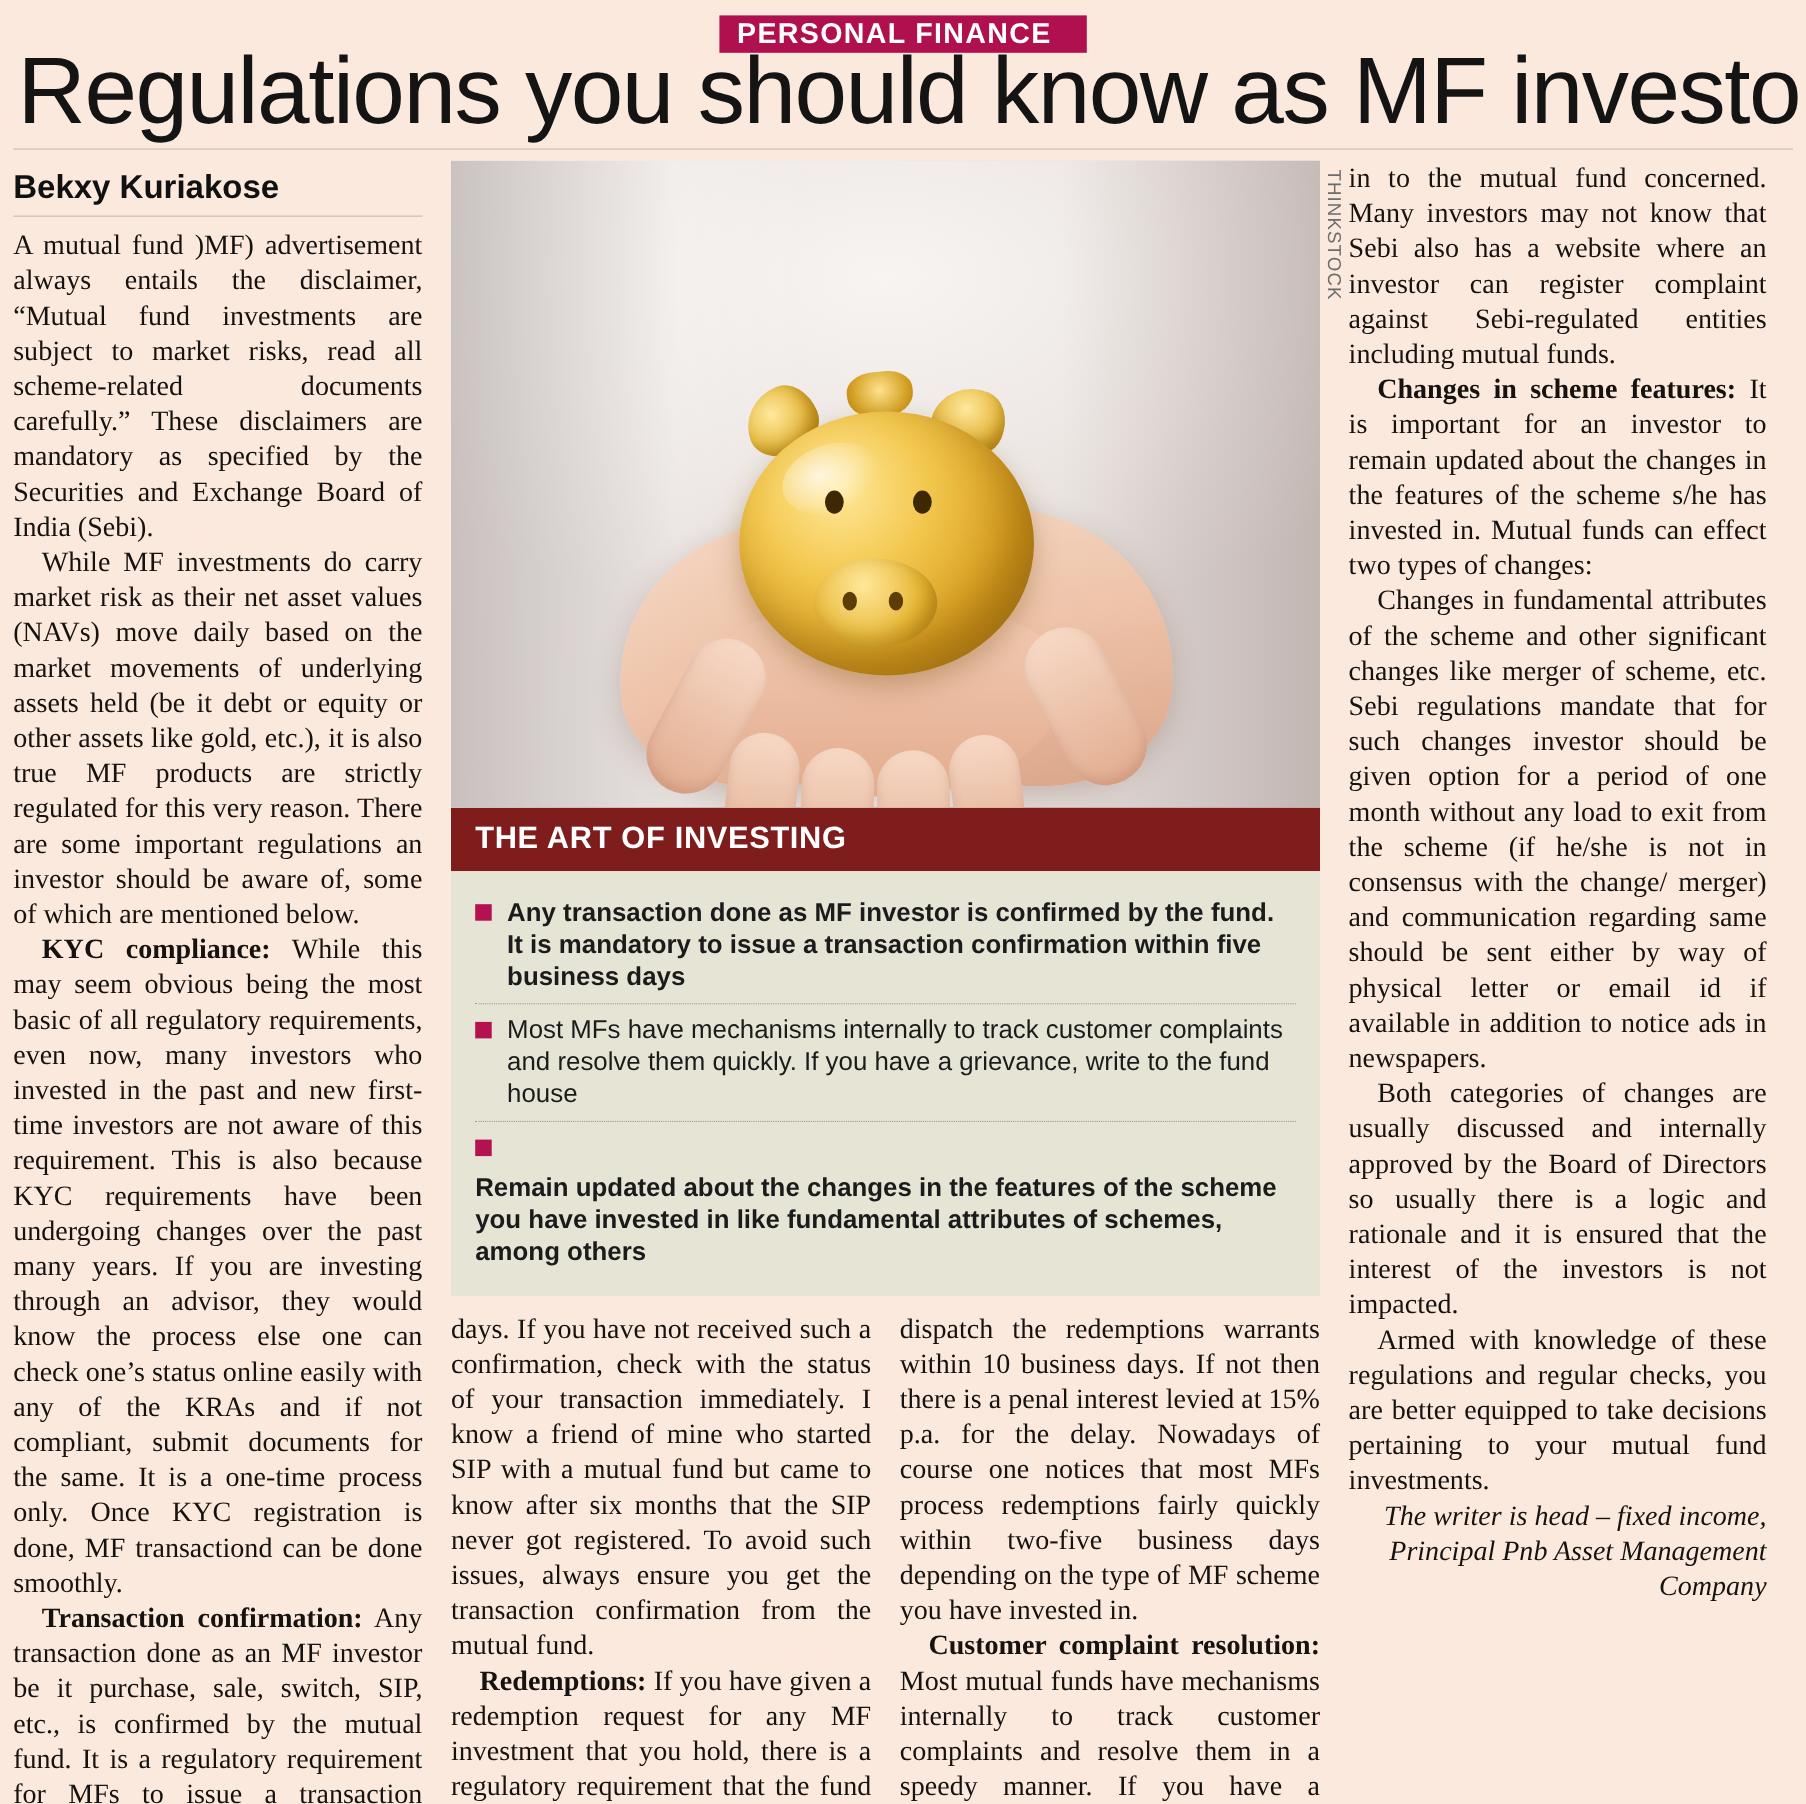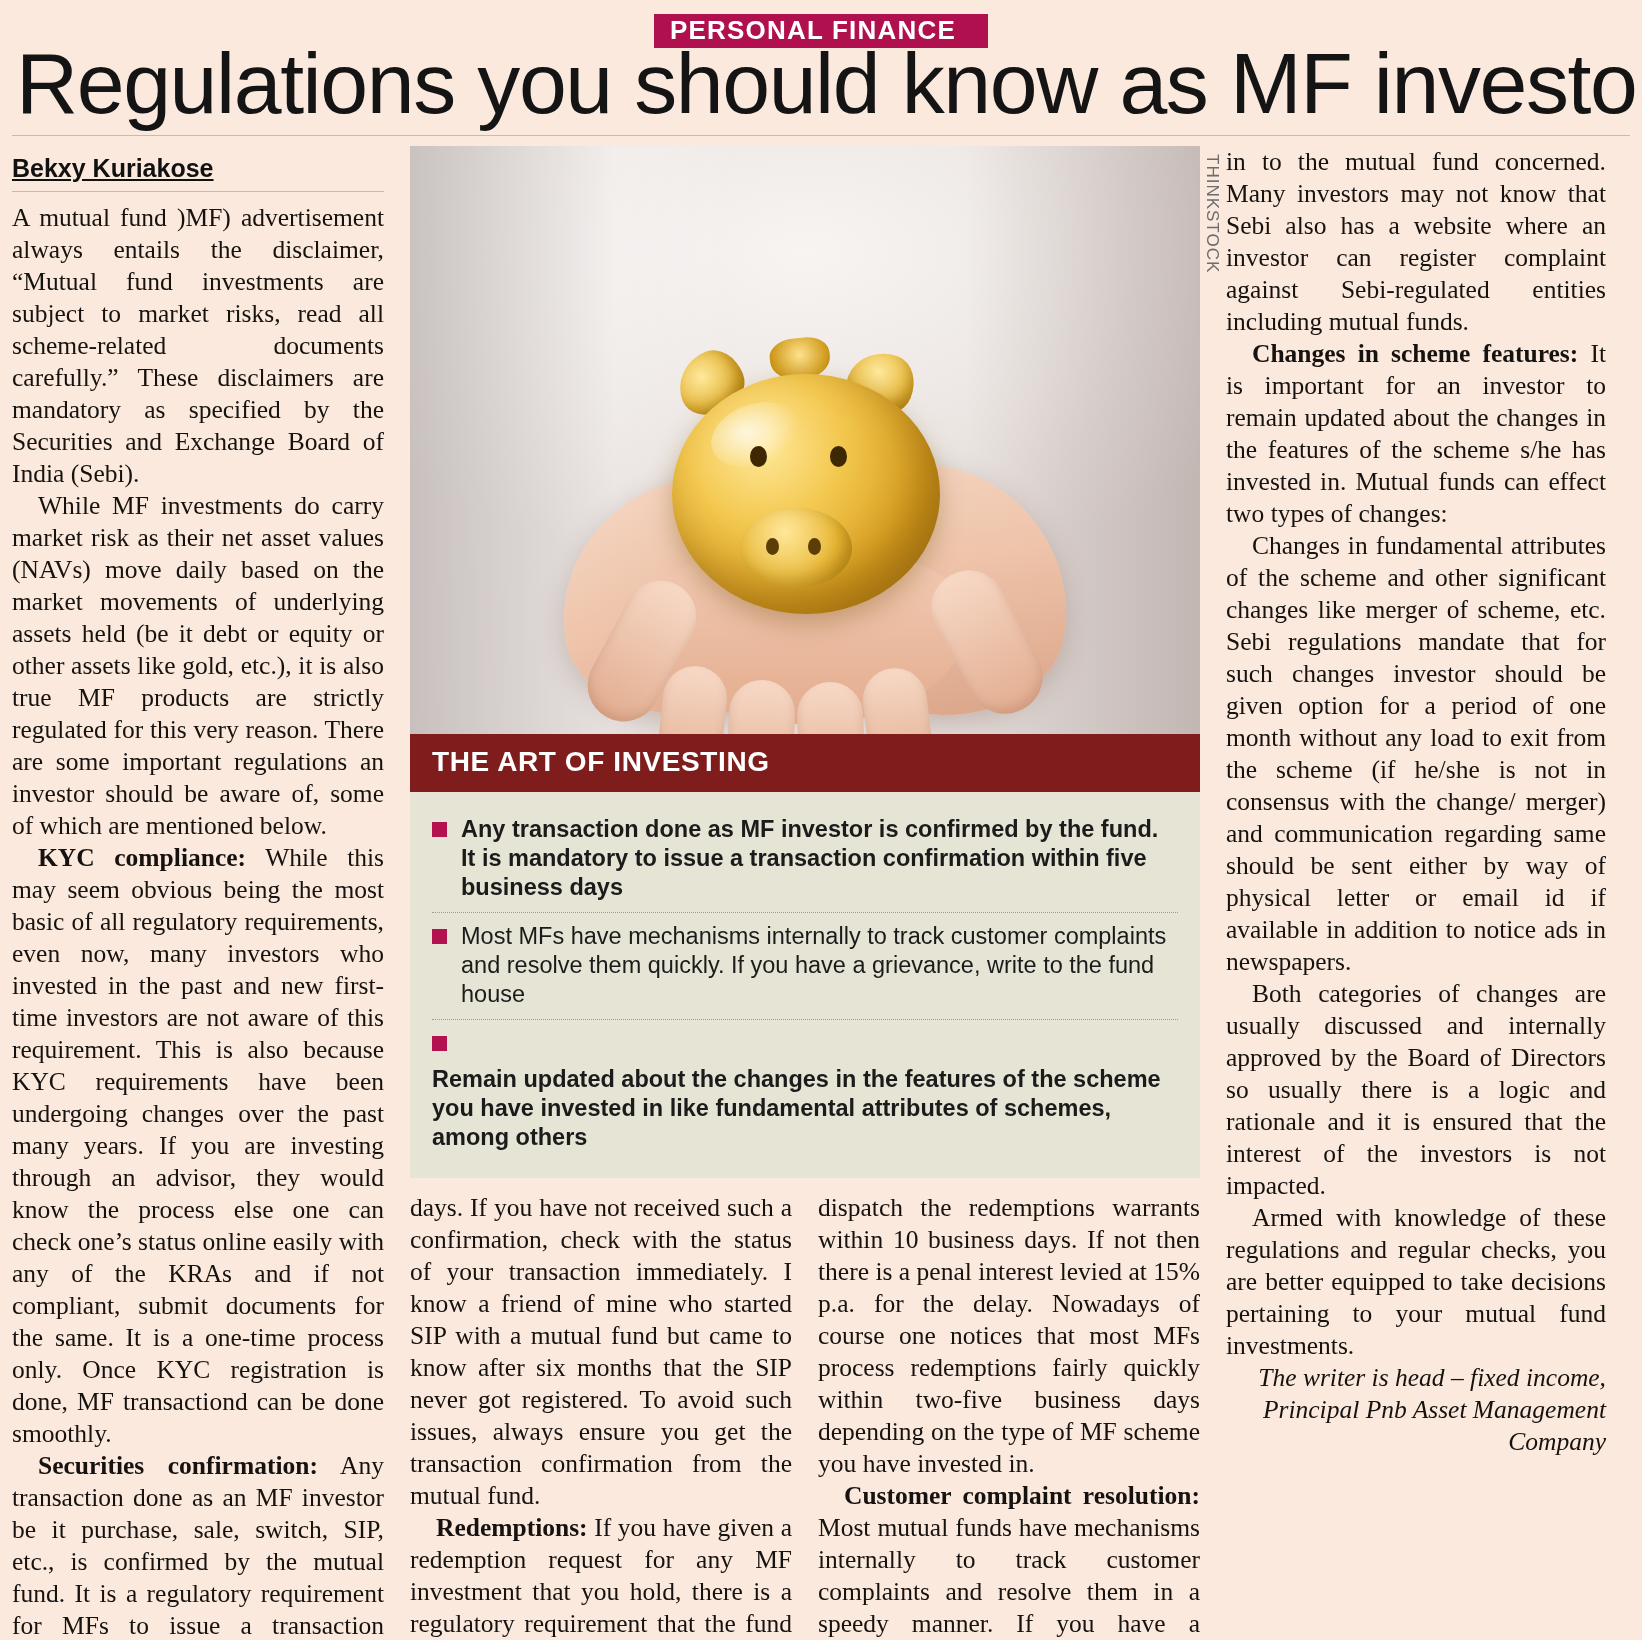--- a/index.html
+++ b/index.html
@@ -66,24 +66,23 @@
     align-items: flex-start;
   }
   .col-left { width: 372px; flex: 0 0 372px; }
   .col-mid  { width: 790px; flex: 0 0 790px; }
   .col-right{ width: 380px; flex: 0 0 380px; }
 
   
   .byline {
     font-family: "Liberation Sans", sans-serif;
     font-weight: bold;
-    font-size: 25px;
+    font-size: 30px;
     margin: 8px 0 8px 0;
     color: #111;
-    text-decoration: underline;
   }
   .byline-rule {
     border-bottom: 1px solid #c9b9ae;
     margin-bottom: 10px;
   }
 
   
   .body {
     font-family: "Liberation Serif", serif;
     font-size: 25.5px;
@@ -268,21 +267,21 @@
 
   <div class="grid">
 
     <div class="col-left">
       <div class="byline">Bekxy Kuriakose</div>
       <div class="byline-rule"></div>
       <div class="body">
         <p class="first">A mutual fund )MF) advertisement always entails the disclaimer, “Mutual fund investments are subject to market risks, read all scheme-related documents carefully.”  These disclaimers are mandatory as specified by the Securities and Exchange Board of India (Sebi).</p>
         <p>While MF investments do carry market risk as their net asset values (NAVs) move daily based on the market movements of underlying assets held (be it debt or equity or other assets like gold, etc.), it is also true MF products are strictly regulated for this very reason. There are some important regulations an investor should be aware of, some of which are mentioned below.</p>
         <p><b>KYC compliance:</b><span> While this may seem obvious being the most basic of all regulatory requirements, even now, many investors who invested in the past and new first-time investors are not aware of this requirement. This is also because KYC requirements have been undergoing changes over the past many years. If you are investing through an advisor, they would know the process else one can check one’s status online easily with any of the KRAs and if not compliant, submit documents for the same. It is a one-time process only. Once KYC registration is done, MF transactiond can be done smoothly.</span></p>
-        <p><b>Securities confirmation:</b><span> Any transaction done as an MF investor be it purchase, sale, switch, SIP, etc., is confirmed by the mutual fund. It is a regulatory requirement for MFs to issue a transaction confirmation to the investor within five business</span></p>
+        <p><b>Transaction confirmation:</b><span> Any transaction done as an MF investor be it purchase, sale, switch, SIP, etc., is confirmed by the mutual fund. It is a regulatory requirement for MFs to issue a transaction confirmation to the investor within five business</span></p>
       </div>
     </div>
 
     <div class="col-mid">
 
       <div class="figure">
         <div class="photo">
           <div class="shirt"></div>
           <div class="shadow-left"></div>
           <div class="shadow-right"></div>

